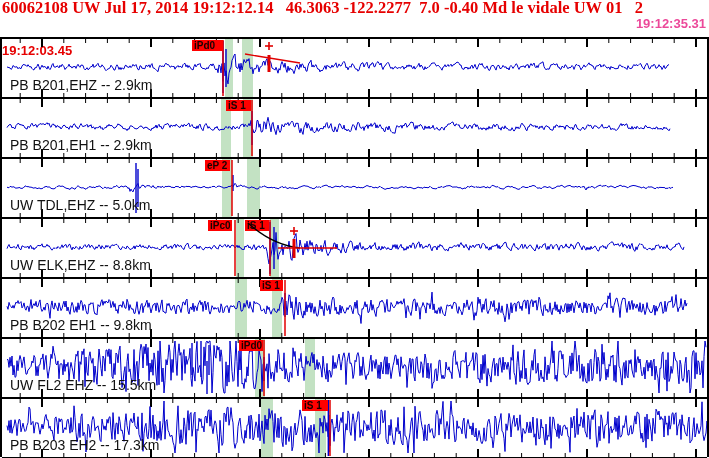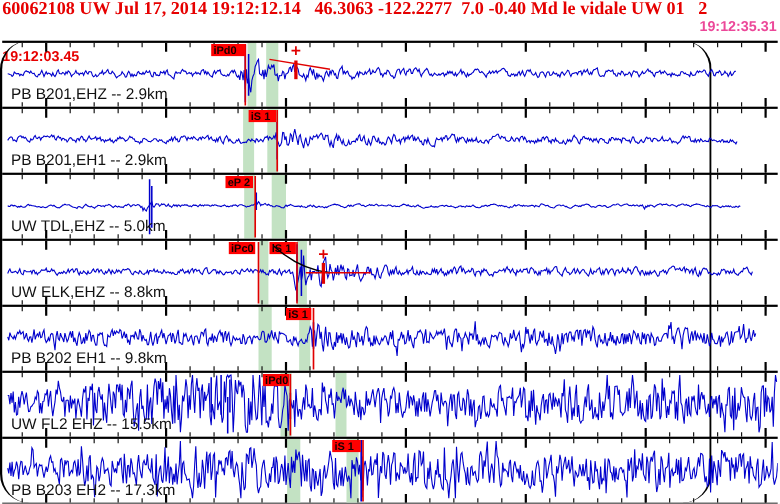--- a/index.html
+++ b/index.html
@@ -3,22 +3,22 @@
 <meta charset="utf-8">
 <style>
   html,body{margin:0;padding:0;background:#fff;}
   #app{position:relative;width:709px;height:458px;background:#ffffff;overflow:hidden;
        font-family:"Liberation Sans",sans-serif;}
   #title-line{position:absolute;left:2px;top:-2px;width:707px;height:18px;
       font-family:"Liberation Serif",serif;font-weight:bold;font-size:16.5px;
       color:#e60000;white-space:pre;letter-spacing:0px;}
   #time-start{position:absolute;left:2px;top:16px;font-weight:bold;font-size:13px;color:#e60000;margin-top:27px;}
   #time-end{position:absolute;right:3px;top:16px;font-weight:bold;font-size:13px;color:#ec4899;}
-  #panels{position:absolute;left:0;top:37px;width:647px;height:420px;
-      border-left:2px solid #000;border-right:2px solid #000;box-sizing:border-box;border-radius:26px;}
+  #panels{position:absolute;left:0;top:37px;width:709px;height:420px;
+      border-left:2px solid #000;border-right:2px solid #000;box-sizing:border-box;}
   .panel{position:relative;width:705px;height:60px;box-sizing:border-box;border-top:2px solid #000;}
   .panel:last-child{border-bottom:2px solid #000;height:62px;}
   .panel svg{position:absolute;left:0;top:0;}
 </style>
 </head>
 <body>
 
 <div id="app">
   <div id="title-line">60062108 UW Jul 17, 2014 19:12:12.14   46.3063 -122.2277  7.0 -0.40 Md le vidale UW 01   2</div>
   <div id="time-start">19:12:03.45</div>

